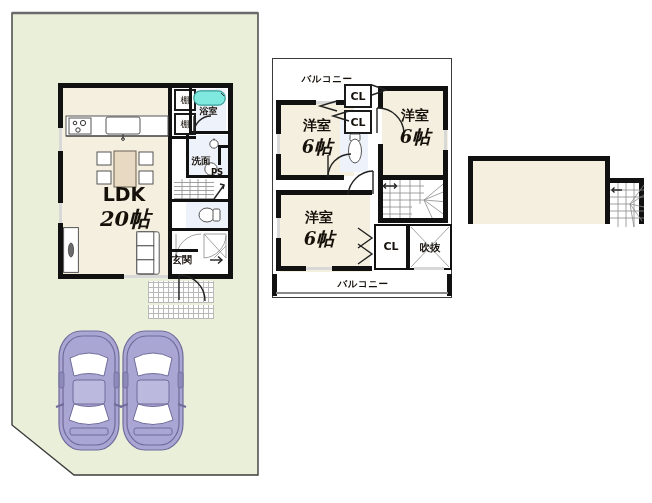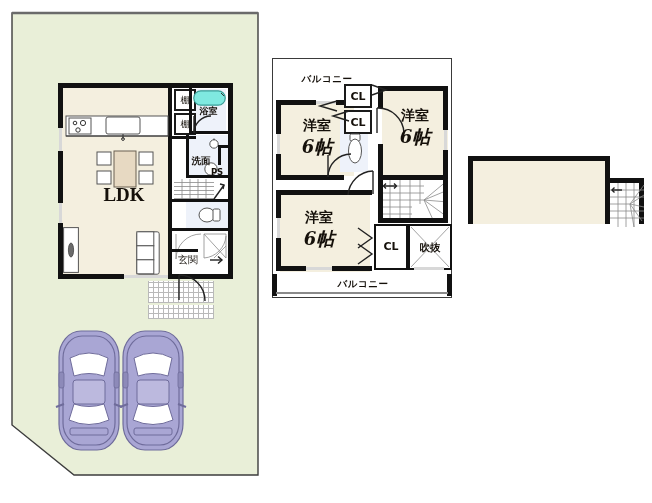--- a/index.html
+++ b/index.html
@@ -189,21 +189,21 @@
       <svg width="54" height="28" viewBox="0 0 54 28">
         <path d="M2 27 A25 25 0 0 1 27 2" class="lnlt"></path>
         <line x1="2" y1="27" x2="2" y2="2" class="lnlt"></line>
         <path d="M30 2 L52 2 L52 26 Z" fill="none" class="lnlt"></path>
         <path d="M30 26 A24 24 0 0 0 52 4" class="lnlt"></path>
         <line x1="30" y1="2" x2="30" y2="26" class="lnlt"></line>
         <line x1="40" y1="26" x2="52" y2="14" class="lnlt"></line>
       </svg>
     </div>
     <div class="abs wall" style="left:114px;top:166px;width:26px;height:3px;"></div>
-    <div class="lbl" style="left:112px;top:170px;width:36px;height:14px;font-size:10px;font-weight:400;">玄関</div>
+    <div class="lbl" style="left:106px;top:170px;width:36px;height:14px;font-size:10px;font-weight:700;">玄関</div>
     <div class="abs" style="left:152px;top:171px;">
       <svg width="14" height="12" viewBox="0 0 14 12">
         <line x1="0" y1="6" x2="12" y2="6" class="ln2"></line>
         <path d="M8 2.5 L12 6 L8 9.5" class="ln2"></path>
       </svg>
     </div>
 
     <div class="abs" style="left:120px;top:192px;">
       <svg width="30" height="26" viewBox="0 0 30 26">
         <path d="M1 0 A26 26 0 0 1 27 26" class="ln2"></path>
@@ -227,21 +227,23 @@
 
     <div class="abs" style="left:36px;top:64px;">
       <svg width="60" height="44" viewBox="0 0 60 44">
         <rect x="20" y="4" width="22" height="36" fill="#e7d9c2" stroke="#6b6052" stroke-width="1"></rect>
         <rect x="3" y="5" width="14" height="13" class="fixw"></rect>
         <rect x="3" y="24" width="14" height="13" class="fixw"></rect>
         <rect x="45" y="5" width="14" height="13" class="fixw"></rect>
         <rect x="45" y="24" width="14" height="13" class="fixw"></rect>
       </svg>
     </div>
-    <div class="lbl" style="left:30px;top:100px;width:72px;height:22px;font-size:19px;font-weight:700;font-family:Liberation Serif, serif;">LDK</div>
+    <div class="lbl" style="left:30px;top:100px;width:72px;height:22px;font-size:19px;font-weight:700;">LDK</div>
+    <div class="lbl" style="left:24px;top:122px;width:86px;height:26px;font-size:21px;font-weight:700;
+                font-style:italic;font-family:'DejaVu Serif','Liberation Serif',serif;">20帖</div>
 
     <div class="abs" style="left:78px;top:148px;">
       <svg width="24" height="44" viewBox="0 0 24 44">
         <rect x="0.8" y="0.8" width="22.4" height="42.4" rx="2" class="fixw"></rect>
         <rect x="0.8" y="0.8" width="17" height="14" class="fixw"></rect>
         <rect x="0.8" y="14.8" width="17" height="14" class="fixw"></rect>
         <rect x="0.8" y="28.8" width="17" height="14" class="fixw"></rect>
       </svg>
     </div>
 

